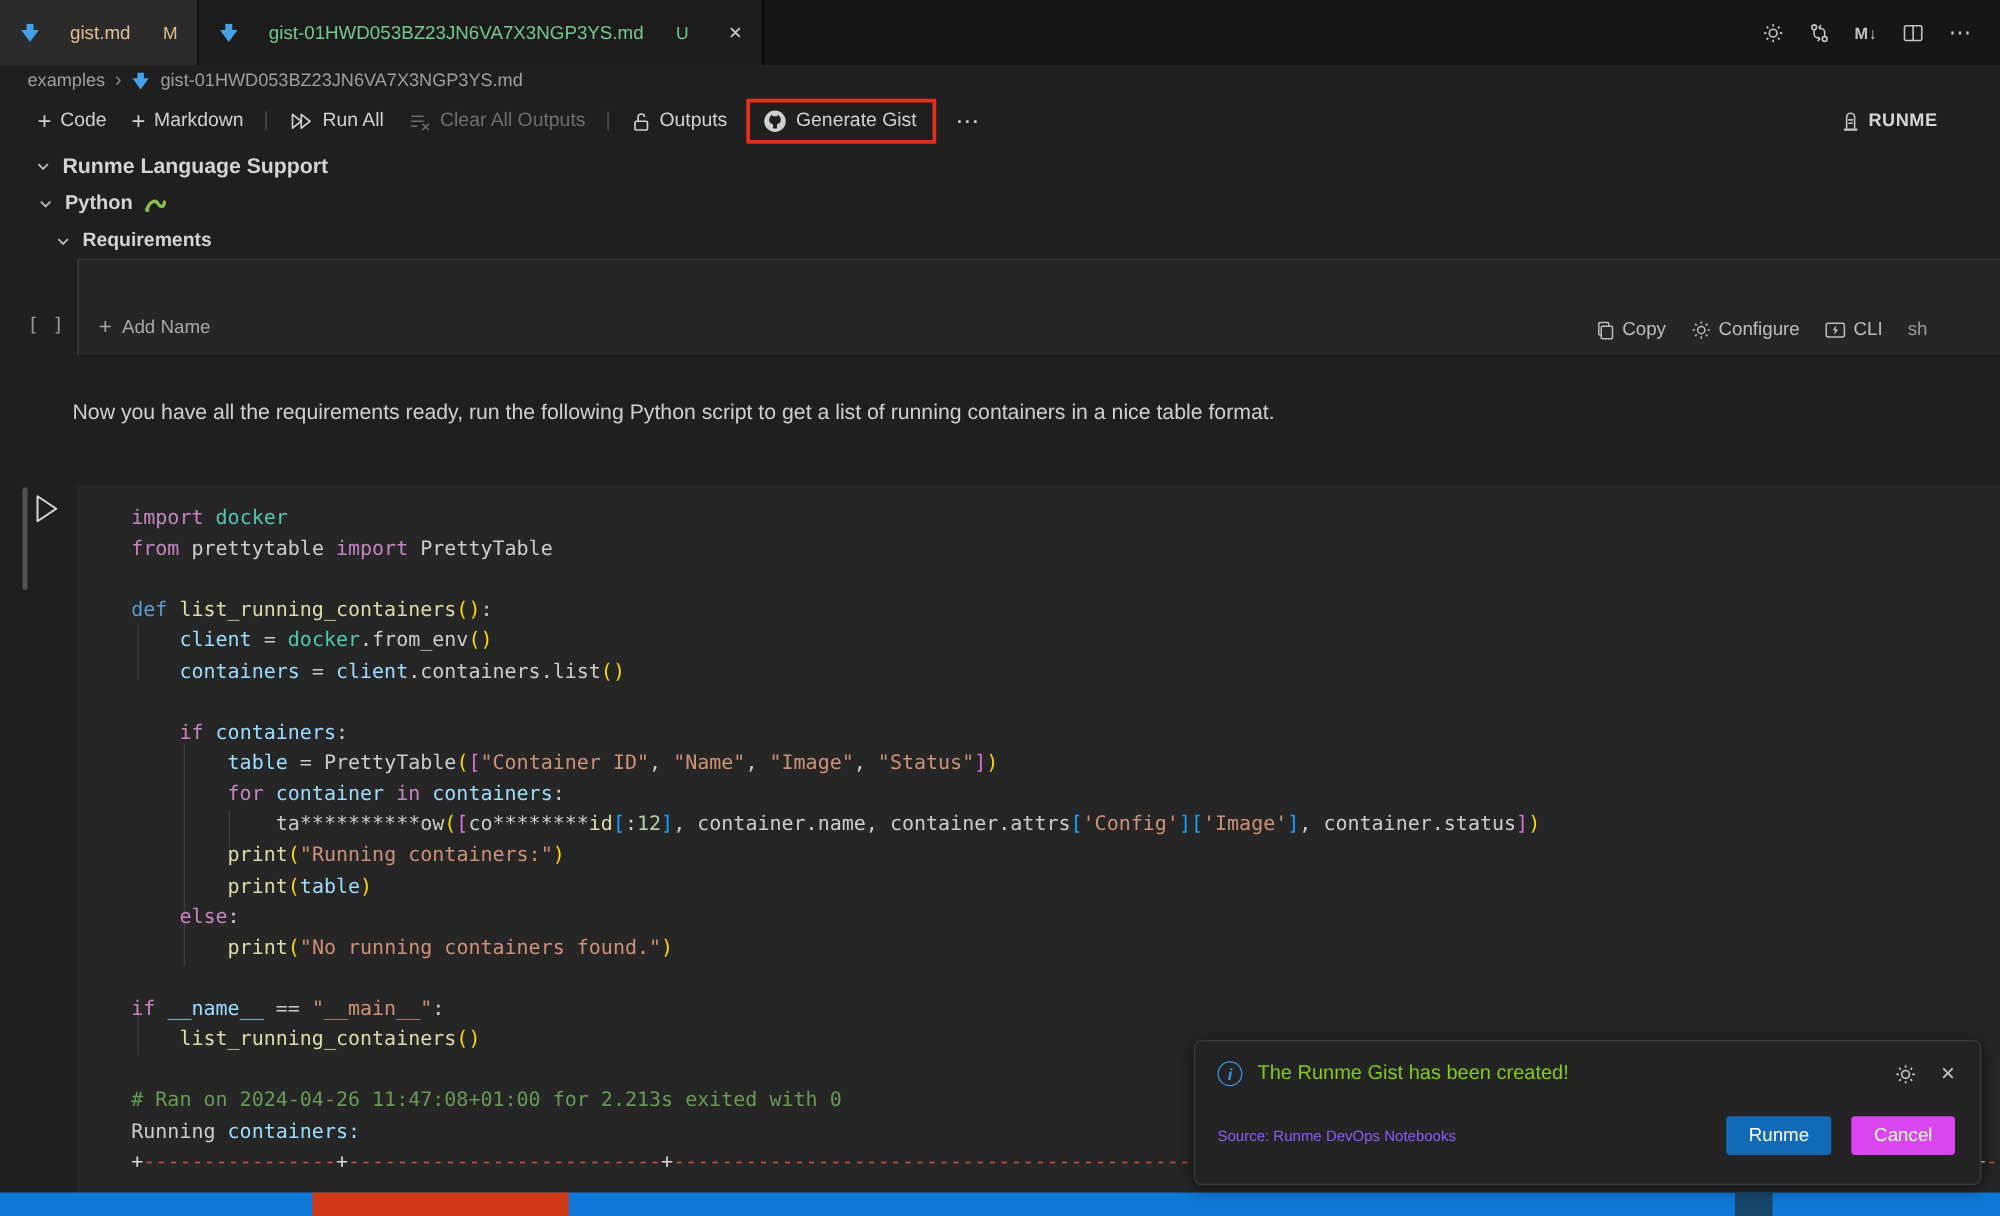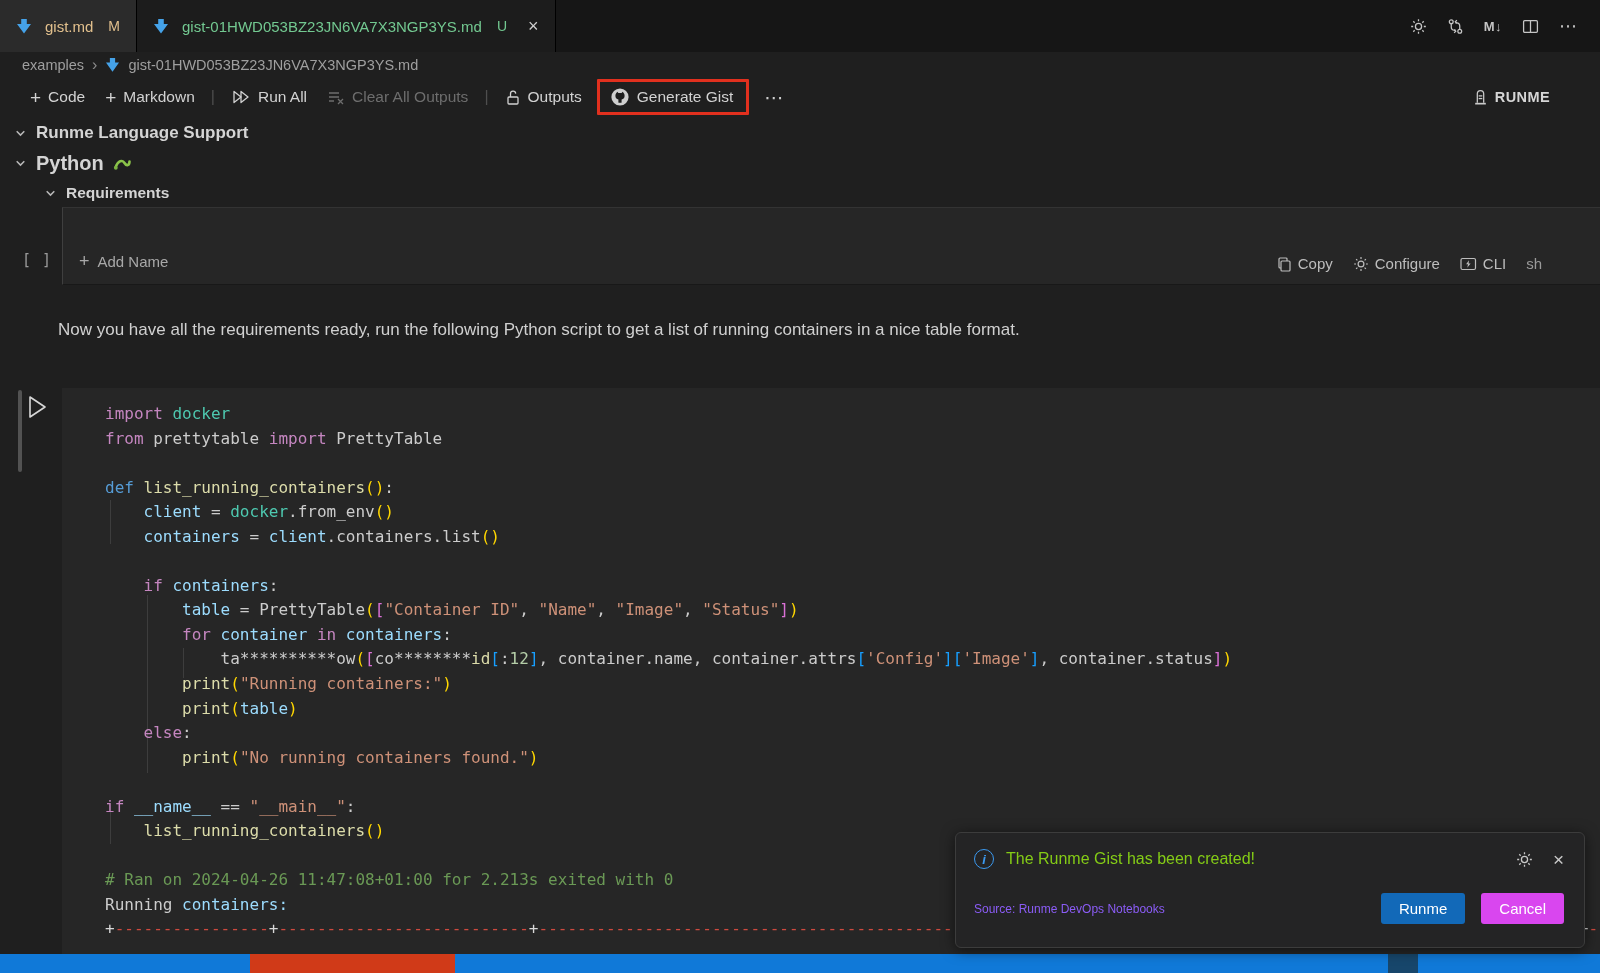--- a/index.html
+++ b/index.html
@@ -2,21 +2,21 @@
 <html style="--annotation-red: #E1301E; --statusbar-blue: #1079D8; --statusbar-red: #D03A18; --statusbar-dark: #17466B; --accent-button: #1269B8; --modified-tab: #E2C08D; --untracked-green: #73C991; --runme-blue: #45A2E8;"><head>
 <meta charset="utf-8">
 <style>
   * { margin:0; padding:0; box-sizing:border-box; }
   html,body { width:1600px; height:973px; background:#1f1f1f; overflow:hidden;
               font-family:"Liberation Sans", sans-serif; }
   .screen { position:relative; width:1600px; height:973px; background:#1f1f1f; overflow:hidden; }
 
   
   .tabbar { position:absolute; top:0; left:0; width:1600px; height:52px; background:#161616; display:flex; }
-  .tab { height:52px; display:flex; align-items:center; gap:13px; padding:0 16px; border-right:1px solid #000; cursor:pointer; }
+  .tab { height:52px; display:flex; align-items:center; gap:24px; padding:0 16px; border-right:1px solid #000; cursor:pointer; }
   .tab1 { background:#2b2b2b; }
   .tab2 { background:#1c1c1c; }
   .tab .title { font-size:15px; }
   .tab1 .title, .tab1 .badge { color:var(--modified-tab); }
   .tab2 .title, .tab2 .badge { color:var(--untracked-green); }
   .tab .badge { font-size:14px; margin-left:2px; }
   .tab .closex { color:#cfcfcf; font-size:18px; margin-left:8px; line-height:1; }
   .tab-actions { margin-left:auto; display:flex; align-items:center; gap:20px; padding-right:22px; color:#c5c5c5; }
   .tab-actions .txticon { font-size:13px; font-weight:bold; letter-spacing:.5px; }
   .tab-actions .dots { font-size:18px; letter-spacing:1px; }
@@ -31,22 +31,22 @@
   .tbtn .plus { font-size:19px; font-weight:300; line-height:1; color:#d2d2d2; }
   .tbtn.disabled { color:#6d6d6d; }
   .tdivider { color:#4e4e4e; margin:0 6px; font-size:16px; }
   .gen-gist { border:3px solid var(--annotation-red); padding:5px 13px 5px 10px; border-radius:1px; margin:16px 5px; }
   .tb-more { font-size:19px; letter-spacing:1px; color:#cfcfcf; margin-left:10px; cursor:pointer; }
   .kernel { margin-left:auto; margin-right:50px; display:flex; align-items:center; gap:7px; font-size:14.5px; font-weight:600; letter-spacing:.4px; color:#d6d6d6; cursor:pointer; }
 
   
   .outline { position:absolute; top:118px; left:0; width:900px; }
   .outline-row { height:30px; display:flex; align-items:center; gap:9px; color:#d4d4d4; cursor:pointer; }
-  .outline-row.r1 { padding-left:14px; font-size:17px; font-weight:700; }
-  .outline-row.r2 { padding-left:14px; font-size:20px; font-weight:700; }
+  .outline-row.r1 { padding-left:28px; font-size:17px; font-weight:700; }
+  .outline-row.r2 { padding-left:30px; font-size:16px; font-weight:700; }
   .outline-row.r3 { padding-left:44px; font-size:15.5px; font-weight:700; }
 
   
   .frag-wrap { position:absolute; top:207px; left:0; width:1600px; height:78px; }
   .frag-exec { position:absolute; left:22px; top:44px; font-family:"DejaVu Sans Mono", monospace; font-size:15px; color:#9a9a9a; letter-spacing:1px; }
   .frag-panel { position:absolute; left:62px; top:0; right:0; bottom:0; background:#262626; border-left:1px solid #3f3f3f; border-top:1px solid #333; border-bottom:1px solid #181818; display:flex; align-items:flex-end; }
   .addname { display:flex; align-items:center; gap:8px; color:#a8a8a8; font-size:15px; margin:0 0 12px 16px; cursor:pointer; }
   .addname .plus { font-size:18px; font-weight:300; }
   .frag-actions { margin-left:auto; margin-right:58px; margin-bottom:12px; display:flex; align-items:center; gap:20px; color:#bdbdbd; font-size:15px; }
   .frag-actions .act { display:flex; align-items:center; gap:6px; cursor:pointer; }

